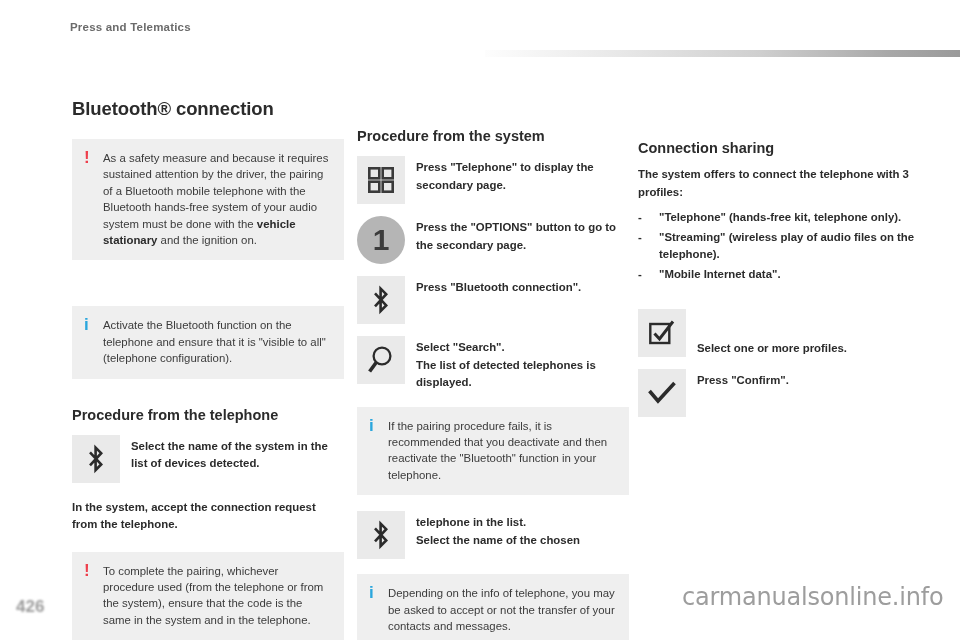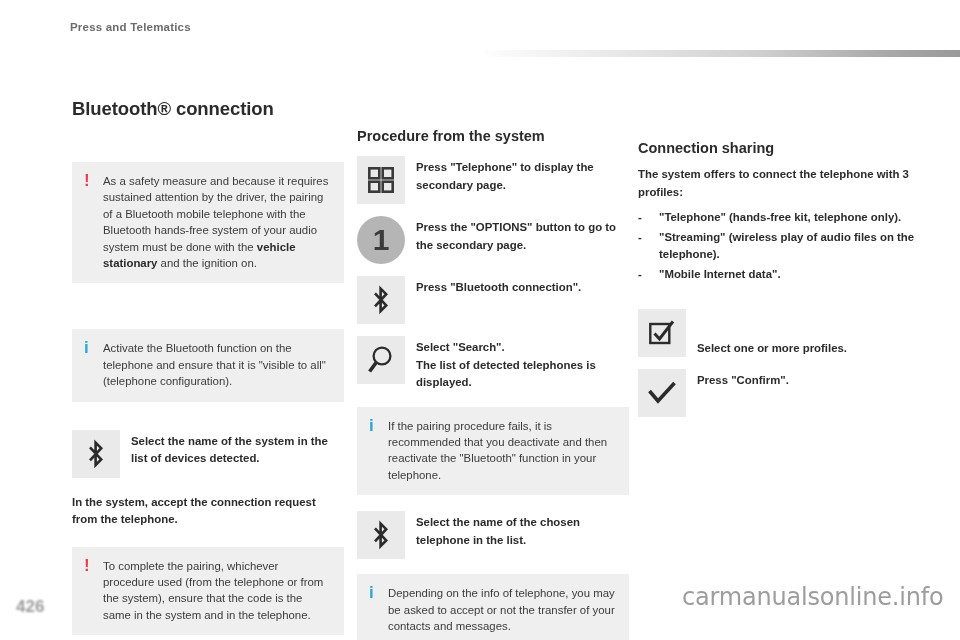--- a/index.html
+++ b/index.html
@@ -42,21 +42,21 @@
     font-family:"DejaVu Sans", sans-serif;
   }
 
   
   .col{position:absolute;top:98px;width:272px;}
   .col-1{left:72px;}
   .col-2{left:357px;}
   .col-3{left:638px;}
 
   h1.doc-title{
-    margin:0 0 42px 0;
+    margin:0 0 19px 0;
     font-size:18.5px;font-weight:bold;color:#2b2b2b;
     letter-spacing:-0.1px;
     filter:blur(.55px);
   }
   h2.section-title{
     margin:0 0 12px 0;
     font-size:14.5px;font-weight:bold;color:#2b2b2b;
     filter:blur(.55px);
   }
   .col-3 h2.section-title{margin-bottom:10px;}
@@ -153,20 +153,21 @@
     <div class="callout warning" style="margin-bottom:46px;">
       <span class="cue">!</span>
       <p><span>As a safety measure and because it requires sustained attention by the driver, the pairing of a Bluetooth mobile telephone with the Bluetooth hands-free system of your audio system must be done with the </span><b>vehicle stationary</b><span> and the ignition on.</span></p>
     </div>
 
     <div class="callout info" style="margin-bottom:28px;">
       <span class="cue">i</span>
       <p>Activate the Bluetooth function on the telephone and ensure that it is "visible to all" (telephone configuration).</p>
     </div>
 
+    <h2 class="section-title">Procedure from the telephone</h2>
 
     <div class="step">
       <div class="icon-box">
         <svg class="glyph" width="22" height="30" viewBox="0 0 22 30">
           <path d="M5 8.3 L16.2 20.4 L10.6 26 L10.6 3.6 L16.2 9.2 L5 21.3" fill="none" stroke="#2b2b2b" stroke-width="2.6" stroke-linejoin="miter" stroke-linecap="butt"></path>
         </svg>
       </div>
       <div class="step-text">
         <span class="line">Select the name of the system in the</span>
         <span class="line">list of devices detected.</span>
@@ -244,22 +245,22 @@
       <p>If the pairing procedure fails, it is recommended that you deactivate and then reactivate the "Bluetooth" function in your telephone.</p>
     </div>
 
     <div class="step" style="margin-top:13px;">
       <div class="icon-box">
         <svg class="glyph" width="22" height="30" viewBox="0 0 22 30">
           <path d="M5 8.3 L16.2 20.4 L10.6 26 L10.6 3.6 L16.2 9.2 L5 21.3" fill="none" stroke="#2b2b2b" stroke-width="2.6" stroke-linejoin="miter"></path>
         </svg>
       </div>
       <div class="step-text">
+        <span class="line">telephone in the list.</span>
         <span class="line">Select the name of the chosen</span>
-        <span class="line">telephone in the list.</span>
       </div>
     </div>
 
     <div class="callout info" style="margin-top:15px;">
       <span class="cue">i</span>
       <p>Depending on the info of telephone, you may be asked to accept or not the transfer of your contacts and messages.</p>
     </div>
 
   </div>
 

